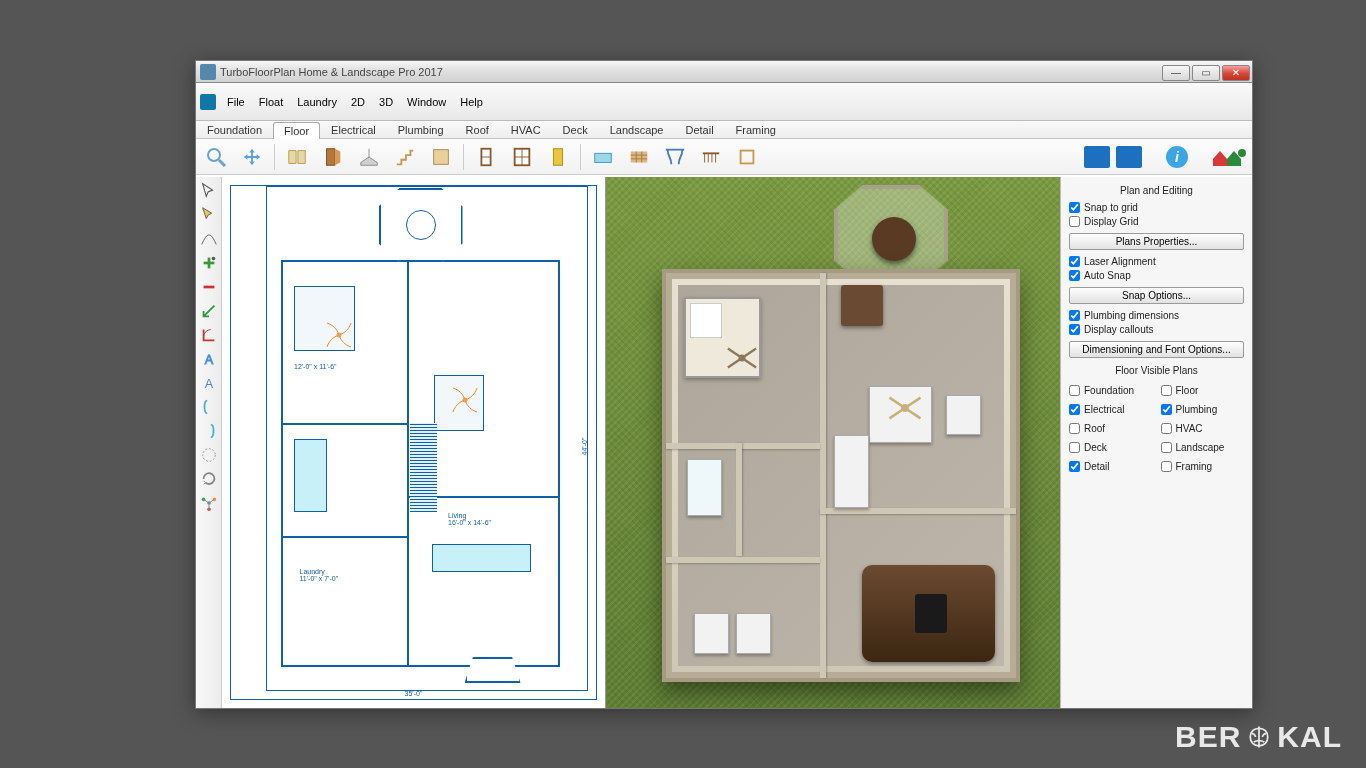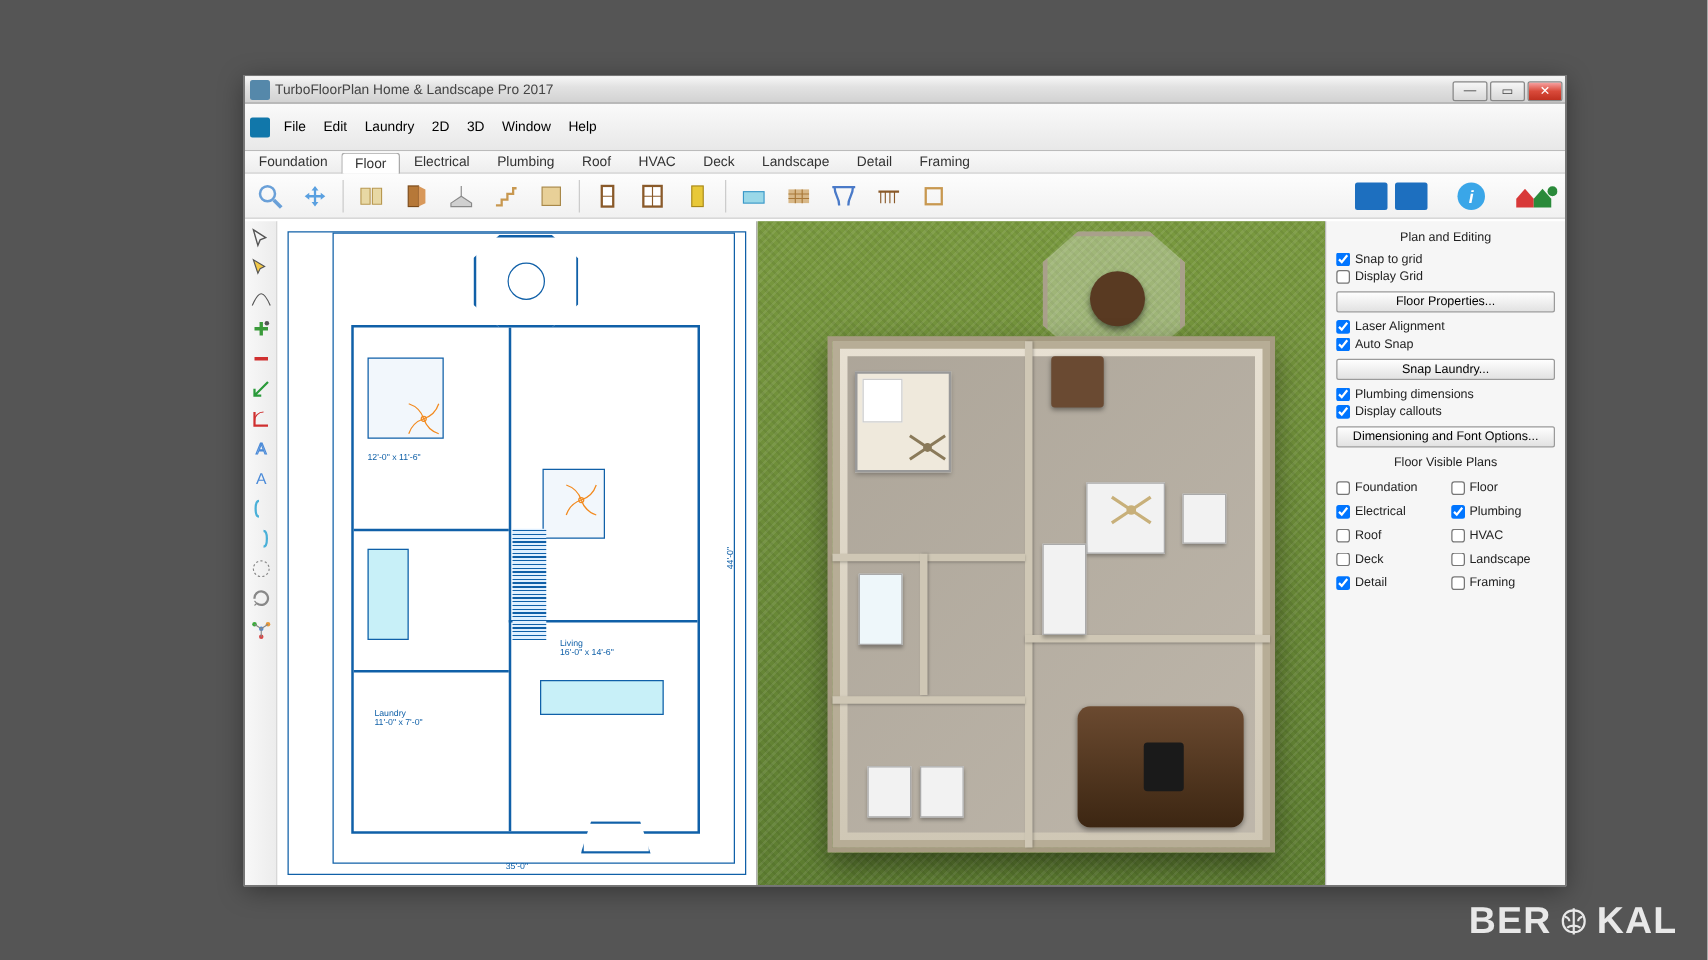--- a/index.html
+++ b/index.html
@@ -105,21 +105,21 @@
     <div class="win-btns">
       <div class="win-btn win-min">—</div>
       <div class="win-btn win-max">▭</div>
       <div class="win-btn win-close">✕</div>
     </div>
   </div>
 
   <div class="menubar">
     <div class="app-icon"></div>
     <span>File</span>
-    <span>Edit</span>
+    <span>Float</span>
     <span>Laundry</span>
     <span>2D</span>
     <span>3D</span>
     <span>Window</span>
     <span>Help</span>
   </div>
 
   <div class="tabstrip">
     <div class="tab">Foundation</div>
     <div class="tab active">Floor</div>
@@ -422,30 +422,30 @@
     <div class="sidepanel">
       <div class="section-title">Plan and Editing</div>
       <div class="row">
           <input type="checkbox" checked="" style="">
           <span>Snap to grid</span>
         </div>
       <div class="row">
           <input type="checkbox" style="">
           <span>Display Grid</span>
         </div>
-      <button>Floor Properties...</button>
+      <button>Plans Properties...</button>
       <div class="row">
           <input type="checkbox" checked="" style="">
           <span>Laser Alignment</span>
         </div>
       <div class="row">
           <input type="checkbox" checked="" style="">
           <span>Auto Snap</span>
         </div>
-      <button>Snap Laundry...</button>
+      <button>Snap Options...</button>
       <div class="row">
           <input type="checkbox" checked="" style="">
           <span>Plumbing dimensions</span>
         </div>
       <div class="row">
           <input type="checkbox" checked="" style="">
           <span>Display callouts</span>
         </div>
       <button>Dimensioning and Font Options...</button>
 

